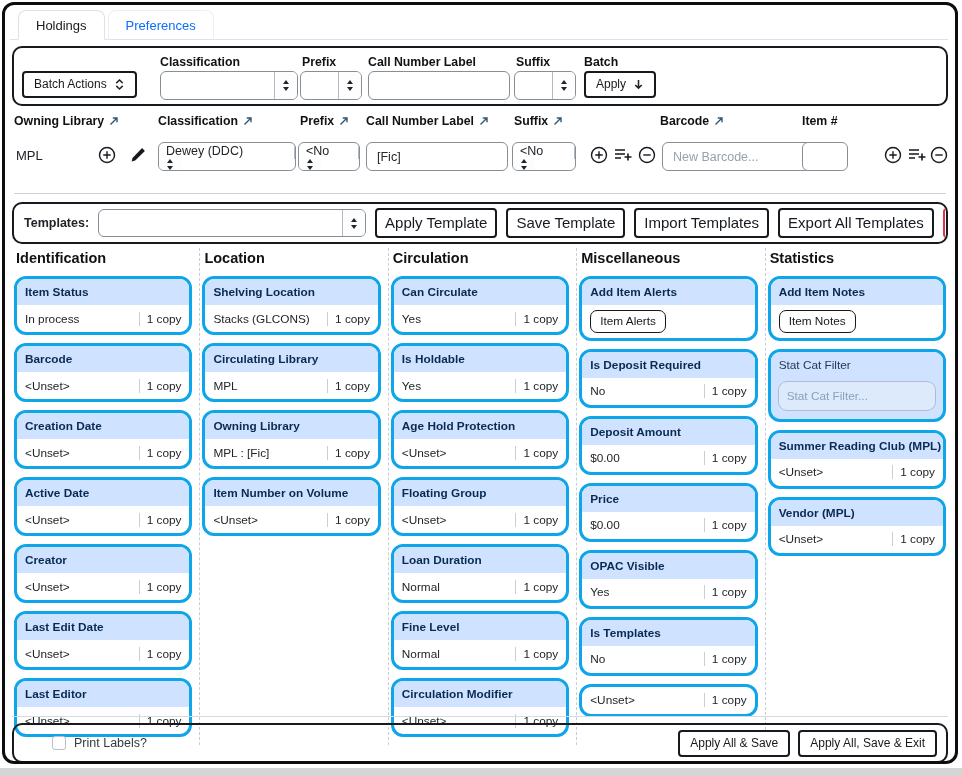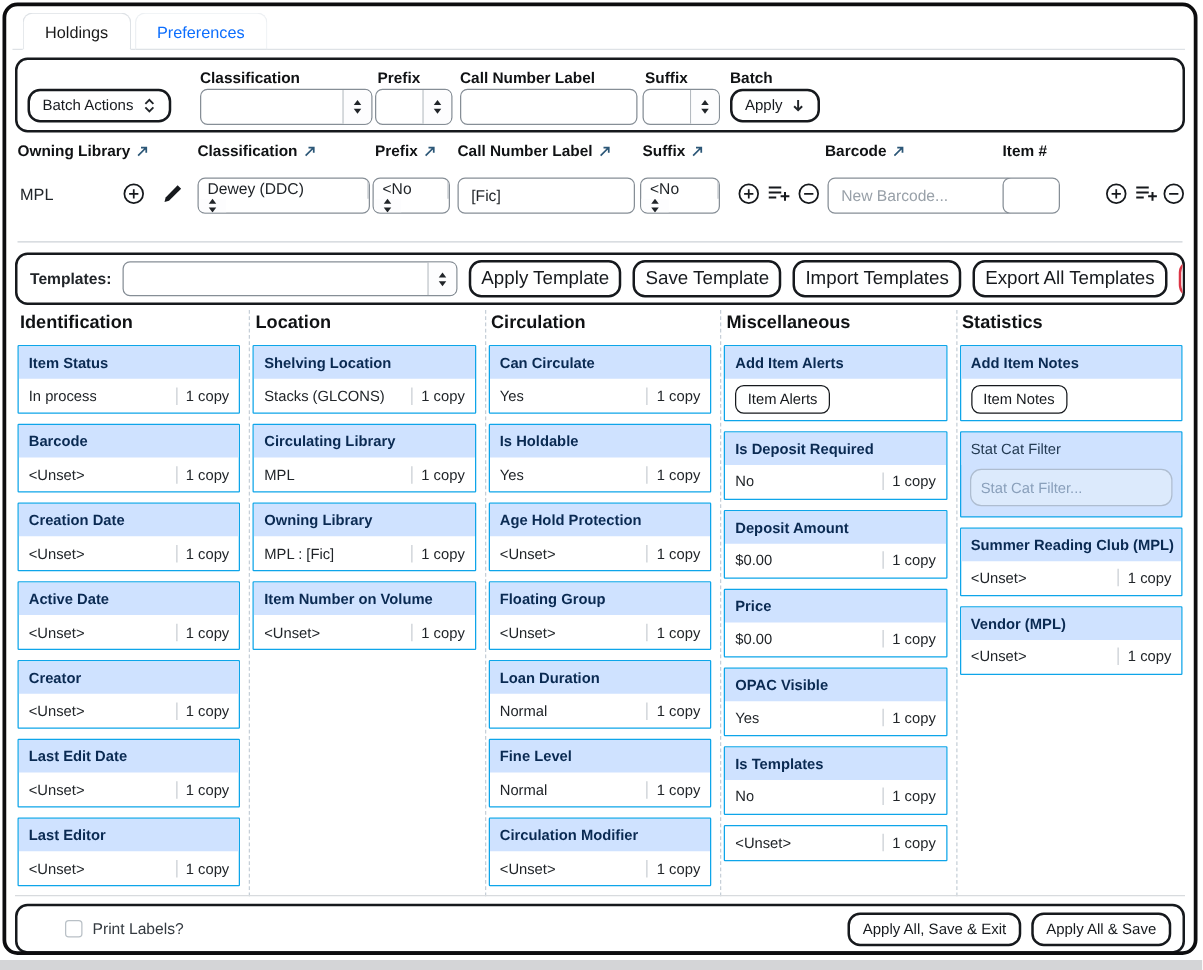--- a/index.html
+++ b/index.html
@@ -20,21 +20,21 @@
   .colhead{position:absolute;font-size:12.3px;font-weight:bold;white-space:nowrap;display:flex;align-items:center;gap:5px;color:#101214;}
   .combo{position:absolute;display:flex;height:29px;border:1px solid #868e96;border-radius:6px;background:#fff;box-sizing:border-box;overflow:hidden;cursor:pointer;}
   .combo.inline{position:relative;left:auto;top:auto;}
   .combo-field{flex:1;font-size:12.5px;display:flex;align-items:center;padding:0 7px;border-right:1px solid #b4bac0;white-space:nowrap;overflow:hidden;}
   .combo-step{width:22px;display:flex;flex-direction:column;align-items:center;justify-content:center;gap:3px;background:#fdfdfe;}
   .tu{width:0;height:0;border-left:3.5px solid transparent;border-right:3.5px solid transparent;border-bottom:4.5px solid #212529;}
   .td{width:0;height:0;border-left:3.5px solid transparent;border-right:3.5px solid transparent;border-top:4.5px solid #212529;}
   .tinput{position:absolute;height:29px;border:1px solid #868e96;border-radius:6px;box-sizing:border-box;
           padding:0 10px;font-size:12.5px;font-family:inherit;color:#212529;background:#fff;outline:none;}
   .tinput::placeholder{color:#99a1a9;}
-  .btn{display:inline-flex;align-items:center;gap:7px;background:#fff;border:2px solid #16191d;border-radius:10px;
+  .btn{display:inline-flex;align-items:center;gap:7px;background:#fff;border:2px solid #16191d;border-radius:4px;
        font-family:inherit;font-size:12px;color:#16191d;padding:4px 10px;cursor:pointer;white-space:nowrap;line-height:1.25;}
   .btn.danger{border-color:#dc3545;}
   .iconbtn{position:absolute;top:34px;width:18px;height:18px;cursor:pointer;}
 
   
   .batch-box{position:absolute;left:12px;top:46px;width:936px;height:60px;border:2.5px solid #16191d;border-radius:10px;box-sizing:border-box;}
   .batch-box .colhead{top:7px;}
   .batch-box .combo,.batch-box .tinput{top:23px;}
   .ba-btn{position:absolute;left:8px;top:23px;}
   .apply-btn{position:absolute;left:570px;top:23px;}
@@ -51,21 +51,21 @@
            box-sizing:border-box;display:flex;align-items:center;padding:0 10px;gap:9px;overflow:hidden;}
   .tpl-label{font-weight:bold;font-size:12.5px;white-space:nowrap;}
   .tpl-box .combo{height:28px;flex:0 0 268px;}
   .tpl-box .btn{font-size:15px;padding:4px 8px;}
 
   
   .grid{position:absolute;left:12px;top:248px;width:936px;display:flex;}
   .col{flex:1;min-width:0;padding:0 7px 0 2px;border-right:1px dashed #c6cfd8;}
   .col:last-child{border-right:none;padding-right:2px;}
   .col-title{font-size:14.5px;font-weight:bold;margin:2px 0 10px 2px;color:#101214;}
-  .card{border:1px solid #0ea5e9;border-radius:1px;margin-bottom:8px;overflow:hidden;background:#fff;}
+  .card{border:3px solid #0ea5e9;border-radius:12px;margin-bottom:8px;overflow:hidden;background:#fff;}
   .card-h{background:#cfe2ff;color:#0a2a52;font-weight:bold;font-size:11.8px;padding:6px 8px;white-space:nowrap;overflow:hidden;}
   .card-h.normal{font-weight:normal;color:#243b53;}
   .card-b{display:flex;align-items:center;justify-content:space-between;padding:5px 8px;font-size:11.8px;min-height:17px;}
   .copies{border-left:1px solid #c9ced3;padding-left:7px;margin-left:6px;white-space:nowrap;}
   .val{white-space:nowrap;overflow:hidden;}
   .filter-card{background:#cfe2ff;}
   .filter-card .card-b{padding:3px 7px 8px;}
   .filter-input{width:100%;box-sizing:border-box;height:30px;border:1px solid #aebdd0;border-radius:9px;background:#dte;
                 background:#dcte;background:#dceafc;padding:0 8px;font-size:11.8px;font-family:inherit;color:#243b53;outline:none;}
   .filter-input::placeholder{color:#8aa0bb;}
@@ -485,19 +485,19 @@
     </div>
 
   <div class="footer-line"></div>
 
   <div class="footer-box">
     <span class="pl-wrap">
       <span class="cb"></span>
       <span>Print Labels?</span>
     </span>
     <span class="fbtns">
+      <button class="btn">Apply All &amp; Save</button>
       <button class="btn">Apply All, Save &amp; Exit</button>
-      <button class="btn">Apply All &amp; Save</button>
     </span>
   </div>
 
   <div class="scroll-strip"></div>
 </div>
 
 </body></html>

